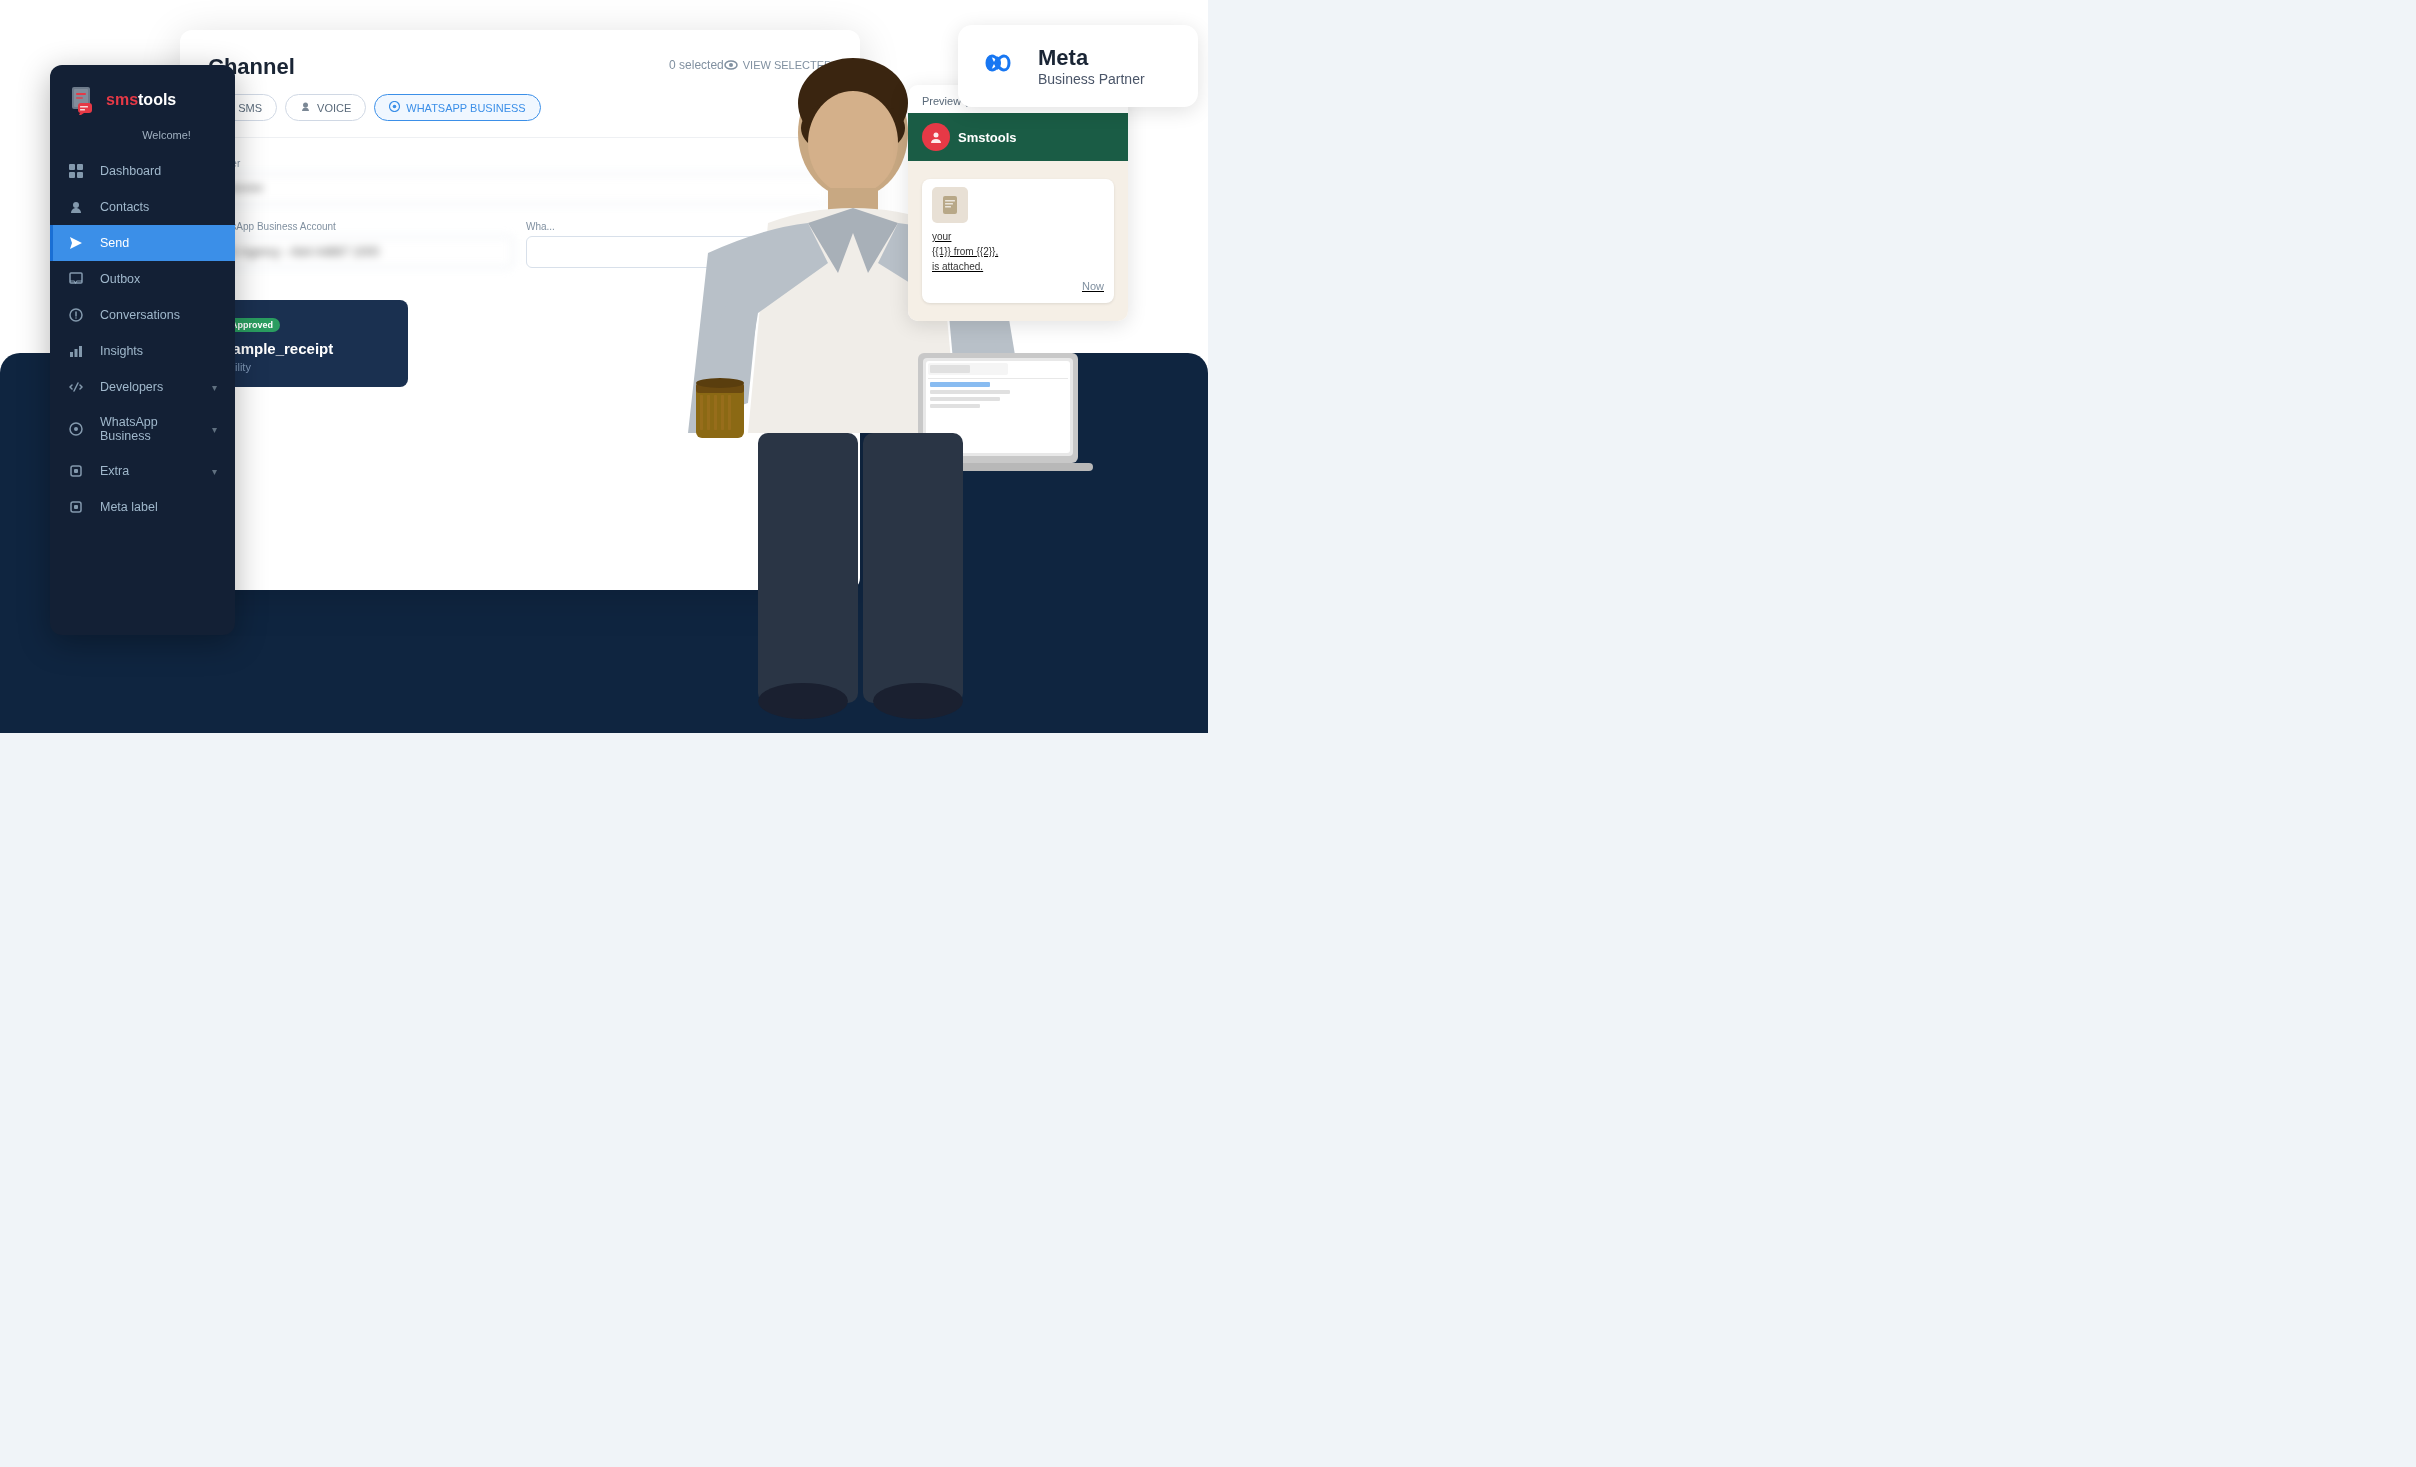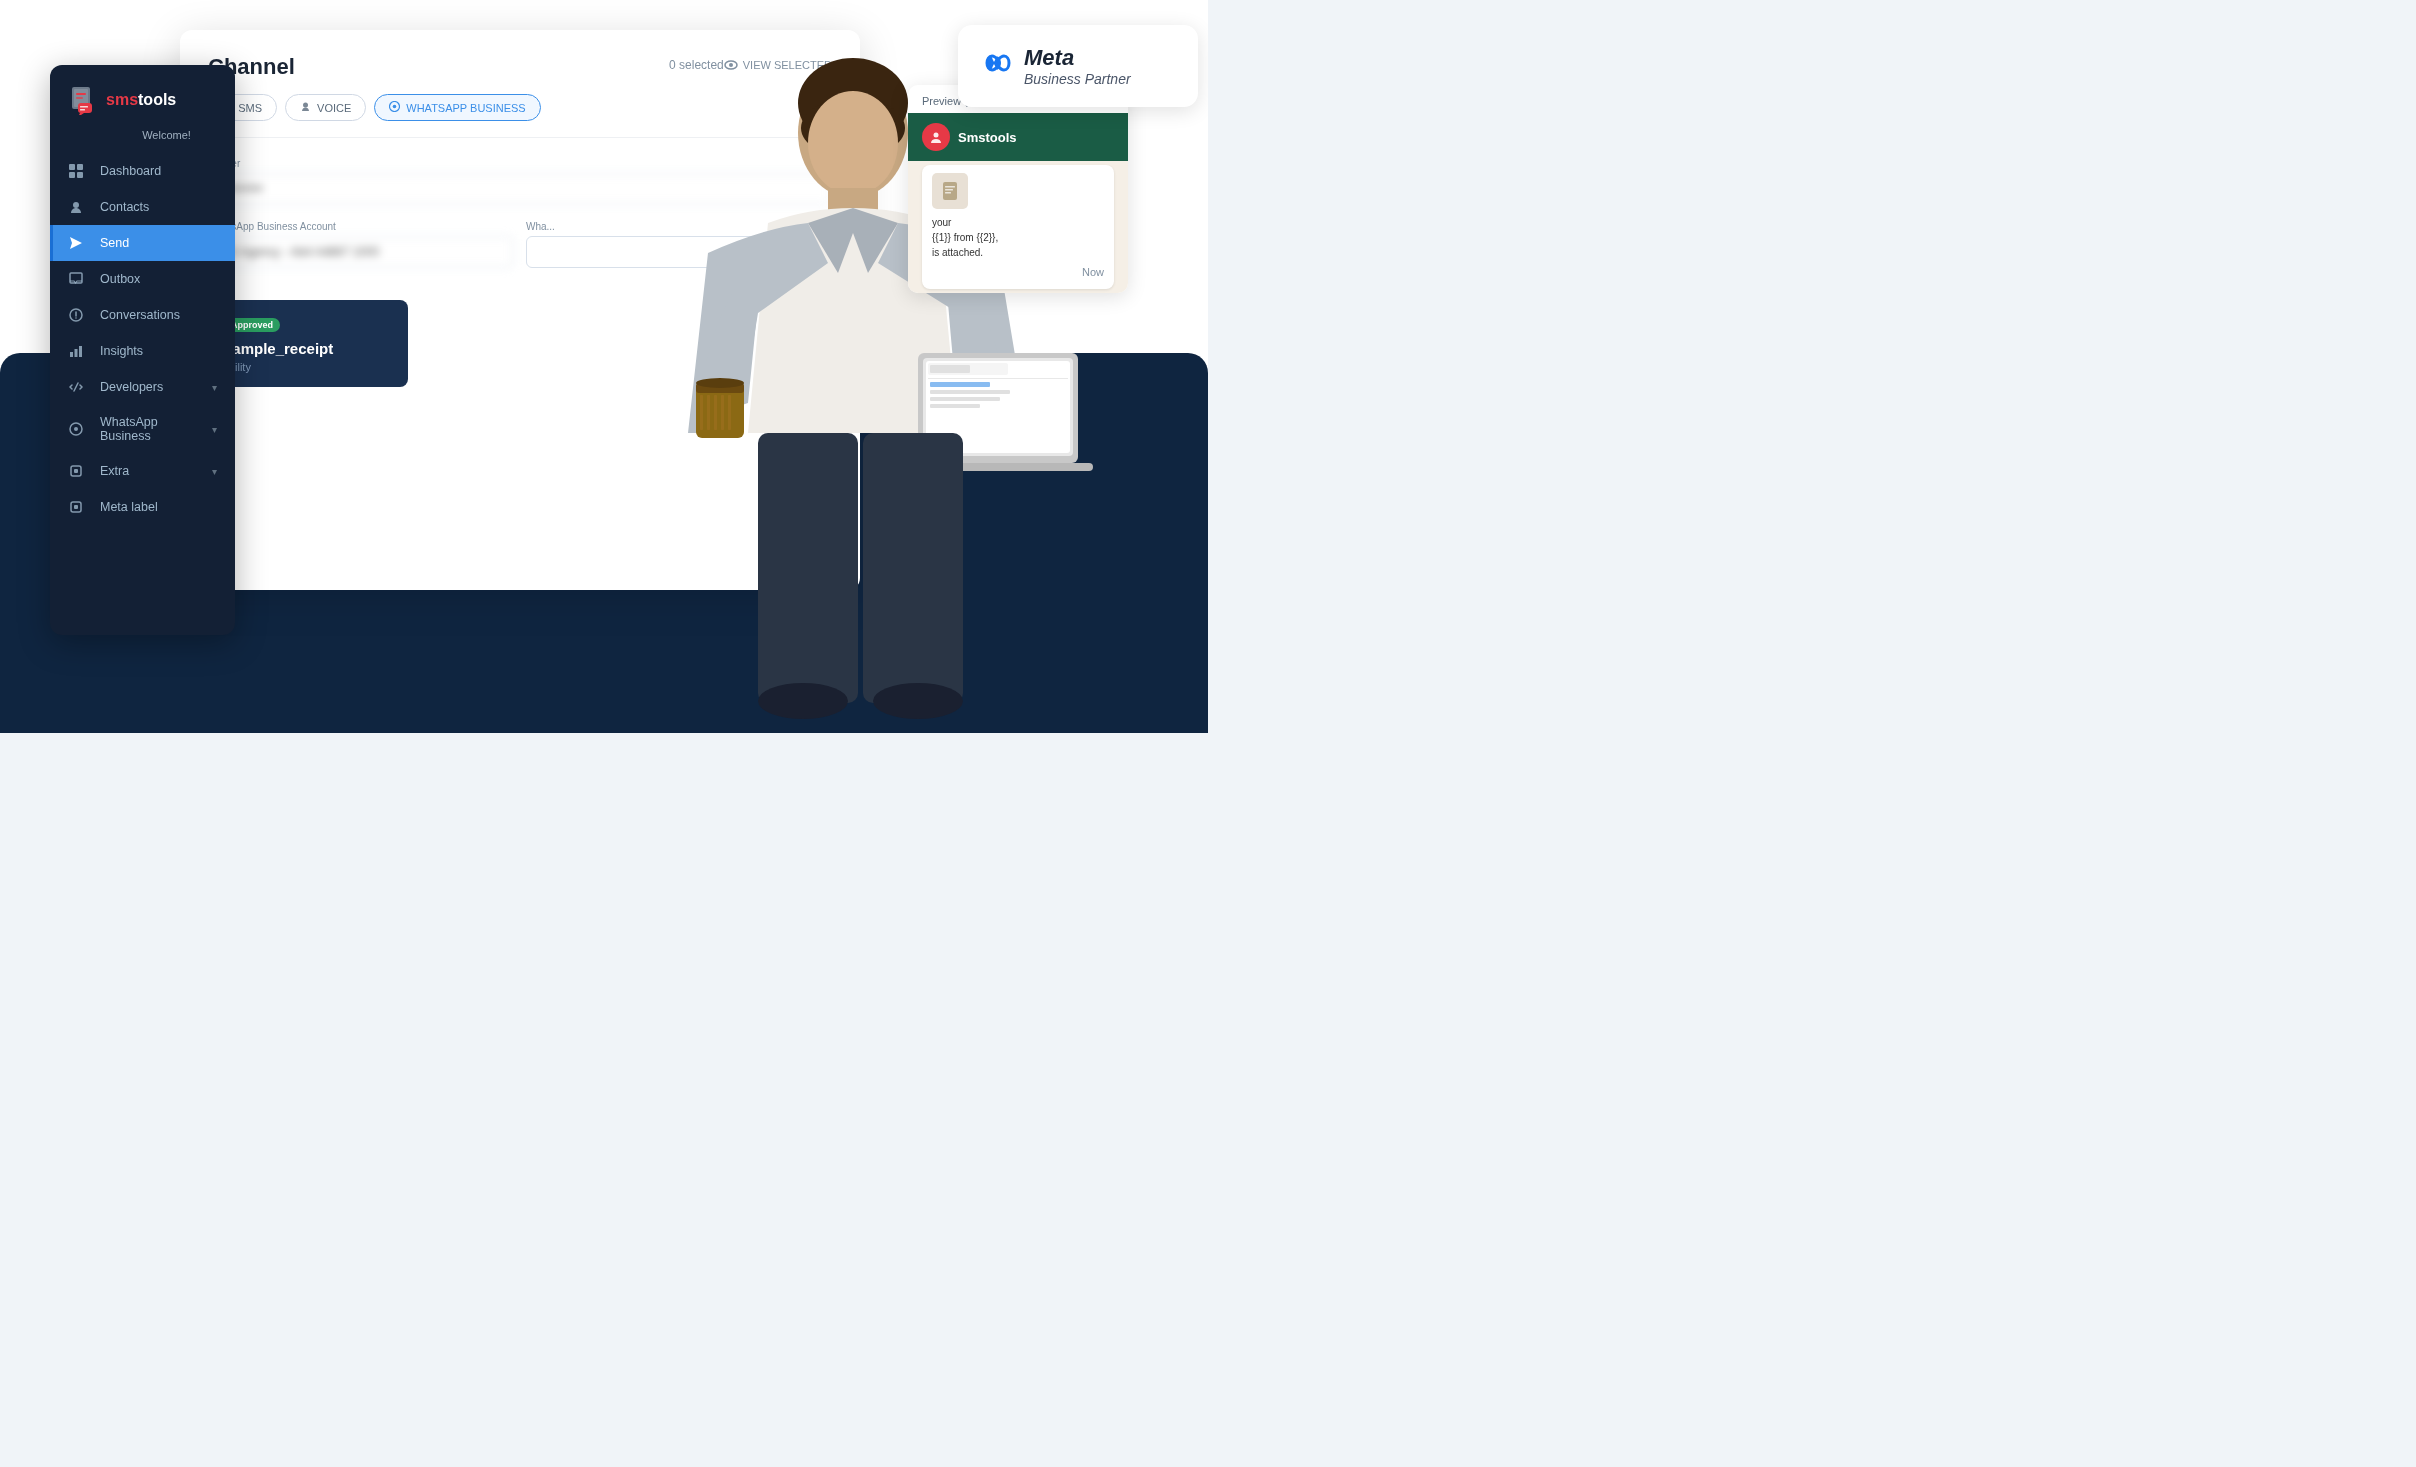--- a/index.html
+++ b/index.html
@@ -295,23 +295,24 @@
       color: white;
     }
 
     .preview-brand {
       font-size: 13px;
       font-weight: 600;
       color: white;
     }
 
     .preview-body {
-      padding: 4px 14px;
+      padding: 18px 14px;
       background: #f5efe6;
       min-height: 100px;
+      text-decoration: underline;
     }
 
     .preview-message-bubble {
       background: white;
       border-radius: 8px;
       padding: 8px 10px;
       font-size: 10px;
       color: #333;
       line-height: 1.5;
       box-shadow: 0 1px 3px rgba(0,0,0,0.1);
@@ -327,24 +328,24 @@
     
     .meta-badge {
       position: absolute;
       top: 30px;
       right: 280px;
       background: white;
       border-radius: 14px;
       padding: 16px 22px;
       display: flex;
       align-items: center;
+      gap: 14px;
       box-shadow: 0 4px 20px rgba(0,0,0,0.12);
       z-index: 20;
       min-width: 200px;
-      font-style: italic;
     }
 
     .meta-text-group {}
 
     .meta-title {
       font-size: 22px;
       font-weight: 700;
       color: #1a2535;
       line-height: 1.2;
     }

